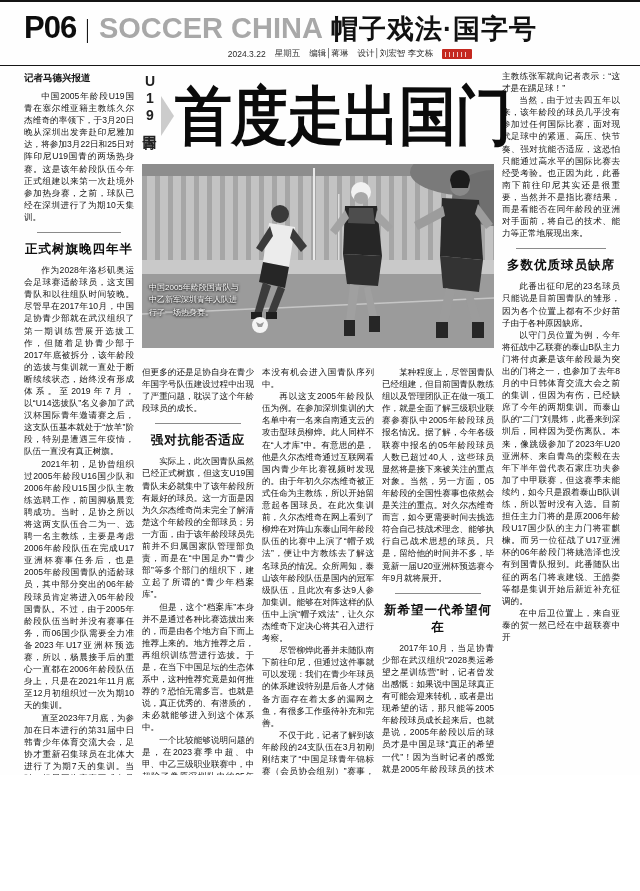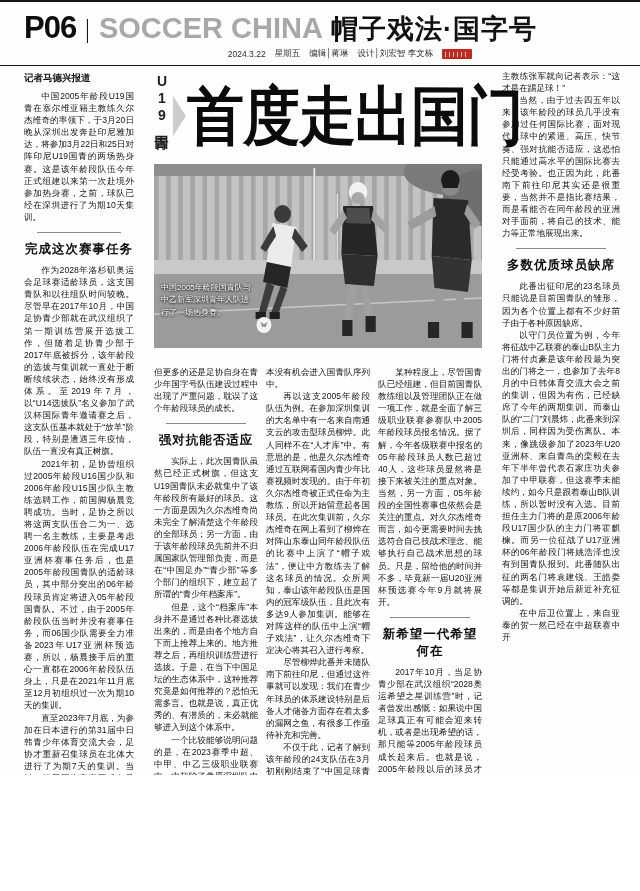--- a/index.html
+++ b/index.html
@@ -29,21 +29,21 @@
   .badge{
     display:inline-block;width:30px;height:10px;border-radius:1px;
     background:#c4281f;
     background-image:repeating-linear-gradient(90deg,rgba(255,255,255,.75) 0 1px,transparent 1px 4px);
     background-size:24px 5px;background-position:3px 2.5px;background-repeat:no-repeat;
     vertical-align:middle;
   }
   .header-rule{height:1px;background:#161616;margin-top:5px;}
   
   .main{
-    display:flex;gap:20px;
+    display:flex;gap:8px;
     padding:4px 20px 0 24px;
     height:812px;box-sizing:border-box;
   }
   .col{overflow:hidden;}
   .col-side{width:110px;flex:0 0 110px;height:100%;}
   .col5{width:118px;flex:0 0 118px;}
   .mid{flex:1 1 auto;display:flex;flex-direction:column;min-width:0;}
   
   .headline-block{display:flex;align-items:center;height:92px;flex:0 0 92px;}
   .kicker{
@@ -108,21 +108,21 @@
       <span class="badge"></span>
     </div>
   </header>
   <div class="header-rule"></div>
 
   <main class="main">
 
     <div class="col col-side">
         <div class="byline">记者马德兴报道</div>
         <p>中国2005年龄段U19国青在塞尔维亚籍主教练久尔杰维奇的率领下，于3月20日晚从深圳出发奔赴印尼雅加达，将参加3月22日和25日对阵印尼U19国青的两场热身赛。这是该年龄段队伍今年正式组建以来第一次赴境外参加热身赛，之前，球队已经在深圳进行了为期10天集训。</p>
-        <h3>完成这次赛事任务</h3>
+        <h3>正式树旗晚四年半</h3>
         <p>作为2028年洛杉矶奥运会足球赛适龄球员，这支国青队和以往组队时间较晚。尽管早在2017年10月，中国足协青少部就在武汉组织了第一期训练营展开选拔工作，但随着足协青少部于2017年底被拆分，该年龄段的选拔与集训就一直处于断断续续状态，始终没有形成体系。至2019年7月，以“U14选拔队”名义参加了武汉杯国际青年邀请赛之后，这支队伍基本就处于“放羊”阶段，特别是遭遇三年疫情，队伍一直没有真正树旗。</p>
         <p>2021年初，足协曾组织过2005年龄段U16国少队和2006年龄段U15国少队主教练选聘工作，前国脚杨晨竞聘成功。当时，足协之所以将这两支队伍合二为一、选聘一名主教练，主要是考虑2006年龄段队伍在完成U17亚洲杯赛事任务后，也是2005年龄段国青队的适龄球员，其中部分突出的06年龄段球员肯定将进入05年龄段国青队。不过，由于2005年龄段队伍当时并没有赛事任务，而06国少队需要全力准备2023年U17亚洲杯预选赛，所以，杨晨接手后的重心一直都在2006年龄段队伍身上，只是在2021年11月底至12月初组织过一次为期10天的集训。</p>
         <p>直至2023年7月底，为参加在日本进行的第31届中日韩青少年体育交流大会，足协才重新召集球员在北体大进行了为期7天的集训。当时，杨晨因为家事正式向足协提出辞呈。在这种情况下，足协让邵佳一临时带队，完成这次赛事任务。之后，05年龄段队伍始终没有更进一步的消息。当然，这其中也受到了中国足球自2022年11月展开的全面深入的反腐的影响，很多工作不得不暂时搁置。</p>
       </div>
 
     <div class="mid">
       <div class="headline-block">
         <div class="kicker">U19国青</div>
         <div class="kicker-arrow"></div>
         <h1 class="headline">首度走出国门</h1>

